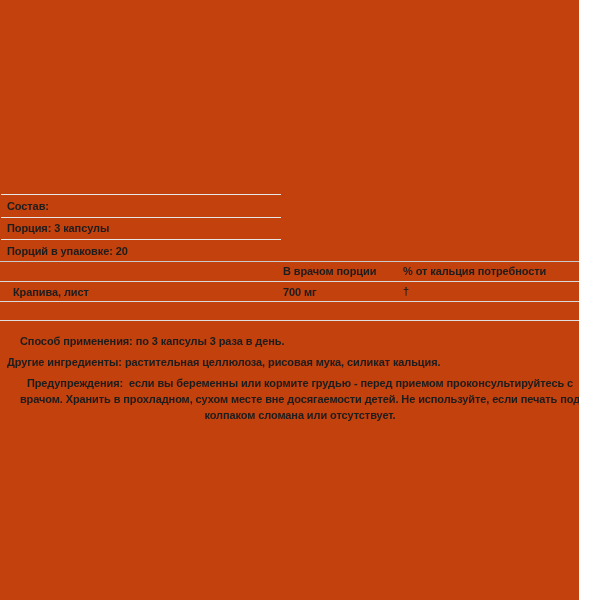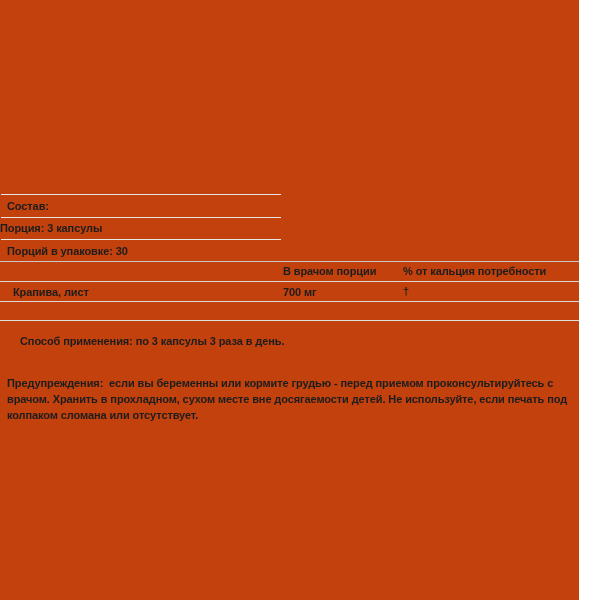--- a/index.html
+++ b/index.html
@@ -25,20 +25,21 @@
     white-space: nowrap;
   }
   .wrap-txt {
     position: absolute;
     font-size: 11px;
     font-weight: 700;
     line-height: 16px;
     color: #1d1d1d;
     letter-spacing: -0.1px;
     white-space: pre-wrap;
+    text-align: center;
   }
   .hr {
     position: absolute;
     height: 1px;
     background: #d9d9d9;
   }
   .hr.short {
     left: 1px;
     width: 280px;
     background: #e6e6e6;
@@ -52,39 +53,40 @@
 </style>
 </head>
 <body>
 
 <div class="canvas">
 
   <div class="hr short" style="top:194px"></div>
   <div class="txt" style="left:7px; top:200px">Состав:</div>
 
   <div class="hr short" style="top:217px"></div>
-  <div class="txt" style="left:0; top:222px">Порция: 3 капсулы</div>
+  <div class="txt" style="left:7px; top:222px">Порция: 3 капсулы</div>
 
   <div class="hr short" style="top:239px"></div>
-  <div class="txt" style="left:7px; top:245px">Порций в упаковке: 30</div>
+  <div class="txt" style="left:7px; top:245px">Порций в упаковке: 20</div>
 
   <div class="hr full dark" style="top:261px"></div>
 
   <div class="txt" style="left:283px; top:265px">В врачом порции</div>
   <div class="txt" style="left:403px; top:265px">% от кальция потребности</div>
 
   <div class="hr full" style="top:281px"></div>
 
   <div class="txt" style="left:13px; top:286px">Крапива, лист</div>
   <div class="txt" style="left:283px; top:286px">700 мг</div>
   <div class="txt" style="left:403px; top:285px">†</div>
 
   <div class="hr full" style="top:301px"></div>
 
 
   <div class="hr full light" style="top:320px"></div>
 
   <div class="txt" style="left:20px; top:335px">Способ применения: по 3 капсулы 3 раза в день.</div>
 
+  <div class="txt" style="left:7px; top:356px">Другие ингредиенты: растительная целлюлоза, рисовая мука, силикат кальция.</div>
 
   <div class="wrap-txt" style="left:7px; top:375px; width:586px">Предупреждения:  если вы беременны или кормите грудью - перед приемом проконсультируйтесь с врачом. Хранить в прохладном, сухом месте вне досягаемости детей. Не используйте, если печать под колпаком сломана или отсутствует.</div>
 
 </div>
 
 </body></html>

